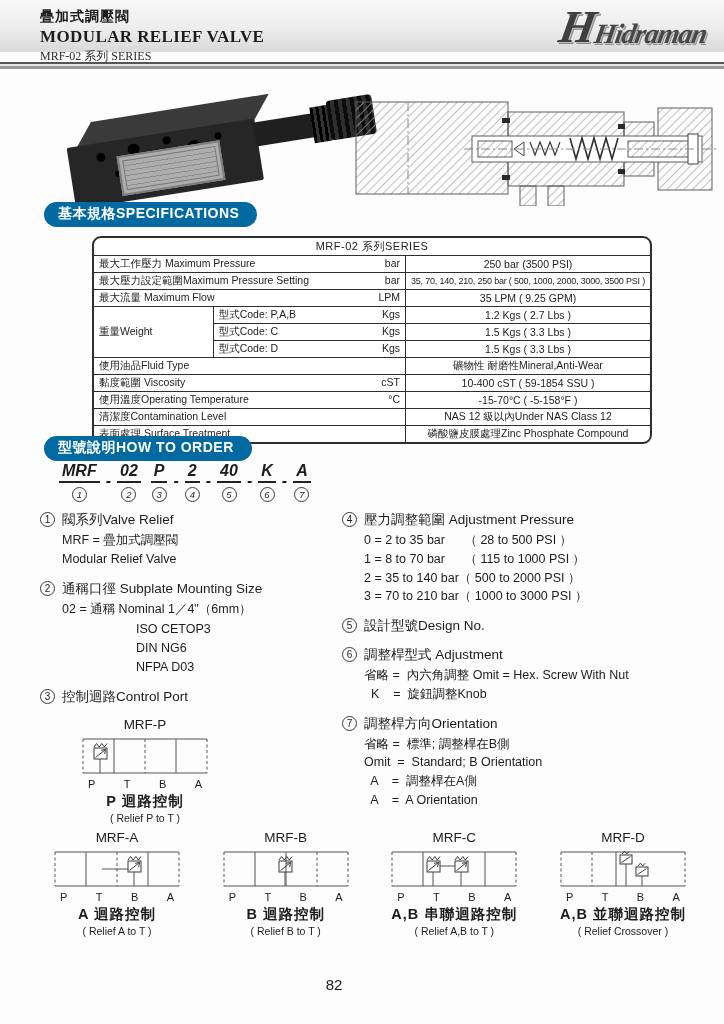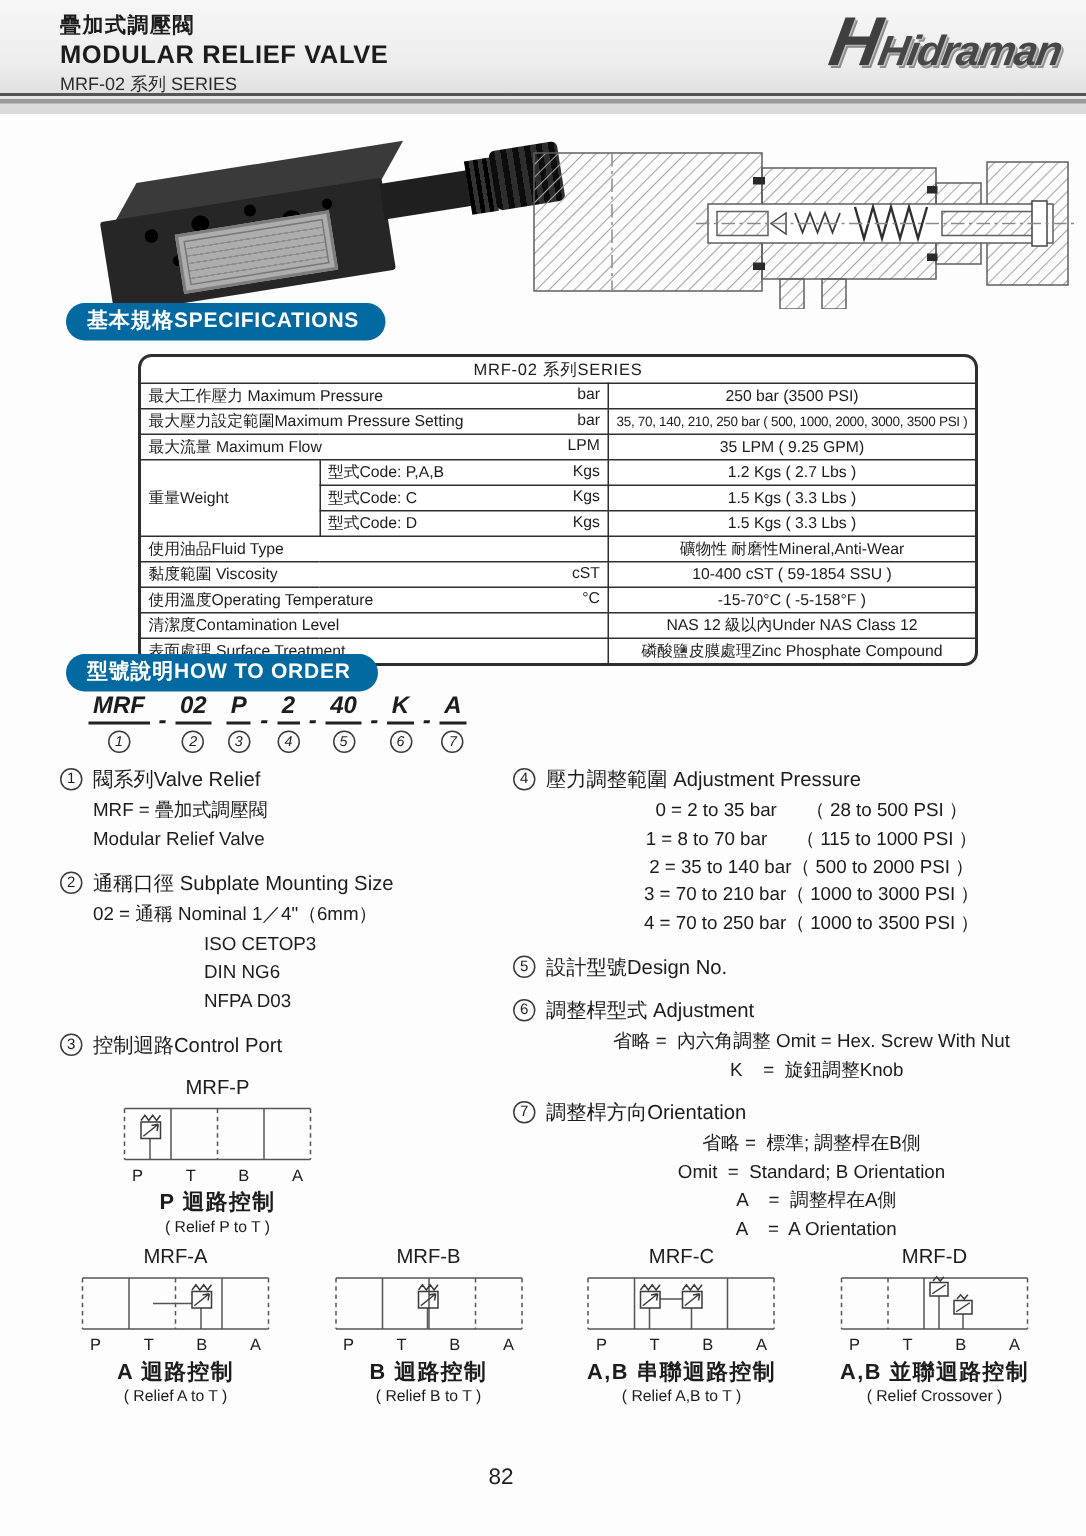--- a/index.html
+++ b/index.html
@@ -5,22 +5,23 @@
   * { margin:0; padding:0; box-sizing:border-box; }
   html,body { background:#e9e9e9; }
   .page {
     position:relative; width:724px; height:1024px; margin:0 auto;
     background:#fdfdfd; overflow:hidden;
     font-family:"Liberation Sans","DejaVu Sans",sans-serif; color:#1c1c1c;
   }
 
   
   .hdr {
-    position:absolute; top:0; left:0; width:724px; height:76px;
+    position:absolute; top:0; left:0; width:724px; height:52px;
     background:linear-gradient(180deg,#f7f7f7 0%,#ededed 55%,#d9d9d9 100%);
+    font-family:Liberation Serif, serif;
   }
   .hdr-titles { position:absolute; left:40px; top:8px; }
   .t-zh { font-size:14px; font-weight:bold; letter-spacing:1px; }
   .t-en { font-size:17px; font-weight:bold; letter-spacing:.4px; margin-top:1px; }
   .t-series { font-size:12px; margin-top:1px; color:#2a2a2a; }
   .logo { position:absolute; right:16px; top:4px; display:flex; align-items:flex-end; transform:skewX(-10deg); }
   .logo-h {
     font-size:46px; font-weight:bold; font-style:italic; line-height:1; color:#3f3f3f;
     text-shadow:1px 1px 0 #bdbdbd, 2px 2px 0 #8a8a8a;
   }
@@ -86,21 +87,21 @@
   .col-left  { position:absolute; left:40px;  top:511px; width:300px; }
   .col-right { position:absolute; left:342px; top:511px; width:376px; }
   .item { margin-bottom:11px; }
   .item-head { display:flex; align-items:flex-start; font-size:13.5px; }
   .num-circle {
     flex:none; width:15px; height:15px; border:1.2px solid #3a3a3a; border-radius:50%;
     font-size:10px; line-height:14px; text-align:center; margin:1px 7px 0 0;
   }
   .item-lines { margin:2px 0 0 22px; font-size:12.5px; line-height:1.5; }
   .item-lines.centered { margin-left:96px; }
-  .opt-line { white-space:pre;text-align:center; }
+  .opt-line { white-space:pre; }
 
   
   .hyd { width:158px; text-align:center; }
   .hyd-name { font-size:13.5px; margin-bottom:2px; }
   .hyd svg { display:block; margin:0 auto; }
   .ports { width:150px; margin:0 auto; display:flex; justify-content:space-between; padding:0 18px; font-size:11px; }
   .cap-zh { font-size:14.5px; font-weight:bold; margin-top:2px; letter-spacing:1px; }
   .cap-en { font-size:10.5px; margin-top:1px; }
   .mrfp-block { margin:4px 0 0 26px; }
   .diag-row { position:absolute; left:38px; top:830px; width:664px; display:flex; justify-content:space-between; }
@@ -379,21 +380,20 @@
     <div class="item">
       <div class="item-head">
         <span class="num-circle">4</span>
         <span>壓力調整範圍 Adjustment Pressure</span>
       </div>
       <div class="item-lines">
         <div class="opt-line">0 = 2 to 35 bar　  （ 28 to 500 PSI ）</div>
         <div class="opt-line">1 = 8 to 70 bar　  （ 115 to 1000 PSI ）</div>
         <div class="opt-line">2 = 35 to 140 bar（ 500 to 2000 PSI ）</div>
         <div class="opt-line">3 = 70 to 210 bar（ 1000 to 3000 PSI ）</div>
-        <div class="opt-line">4 = 70 to 250 bar（ 1000 to 3500 PSI ）</div>
       </div>
     </div>
 
     <div class="item">
       <div class="item-head">
         <span class="num-circle">5</span>
         <span>設計型號Design No.</span>
       </div>
     </div>
 

